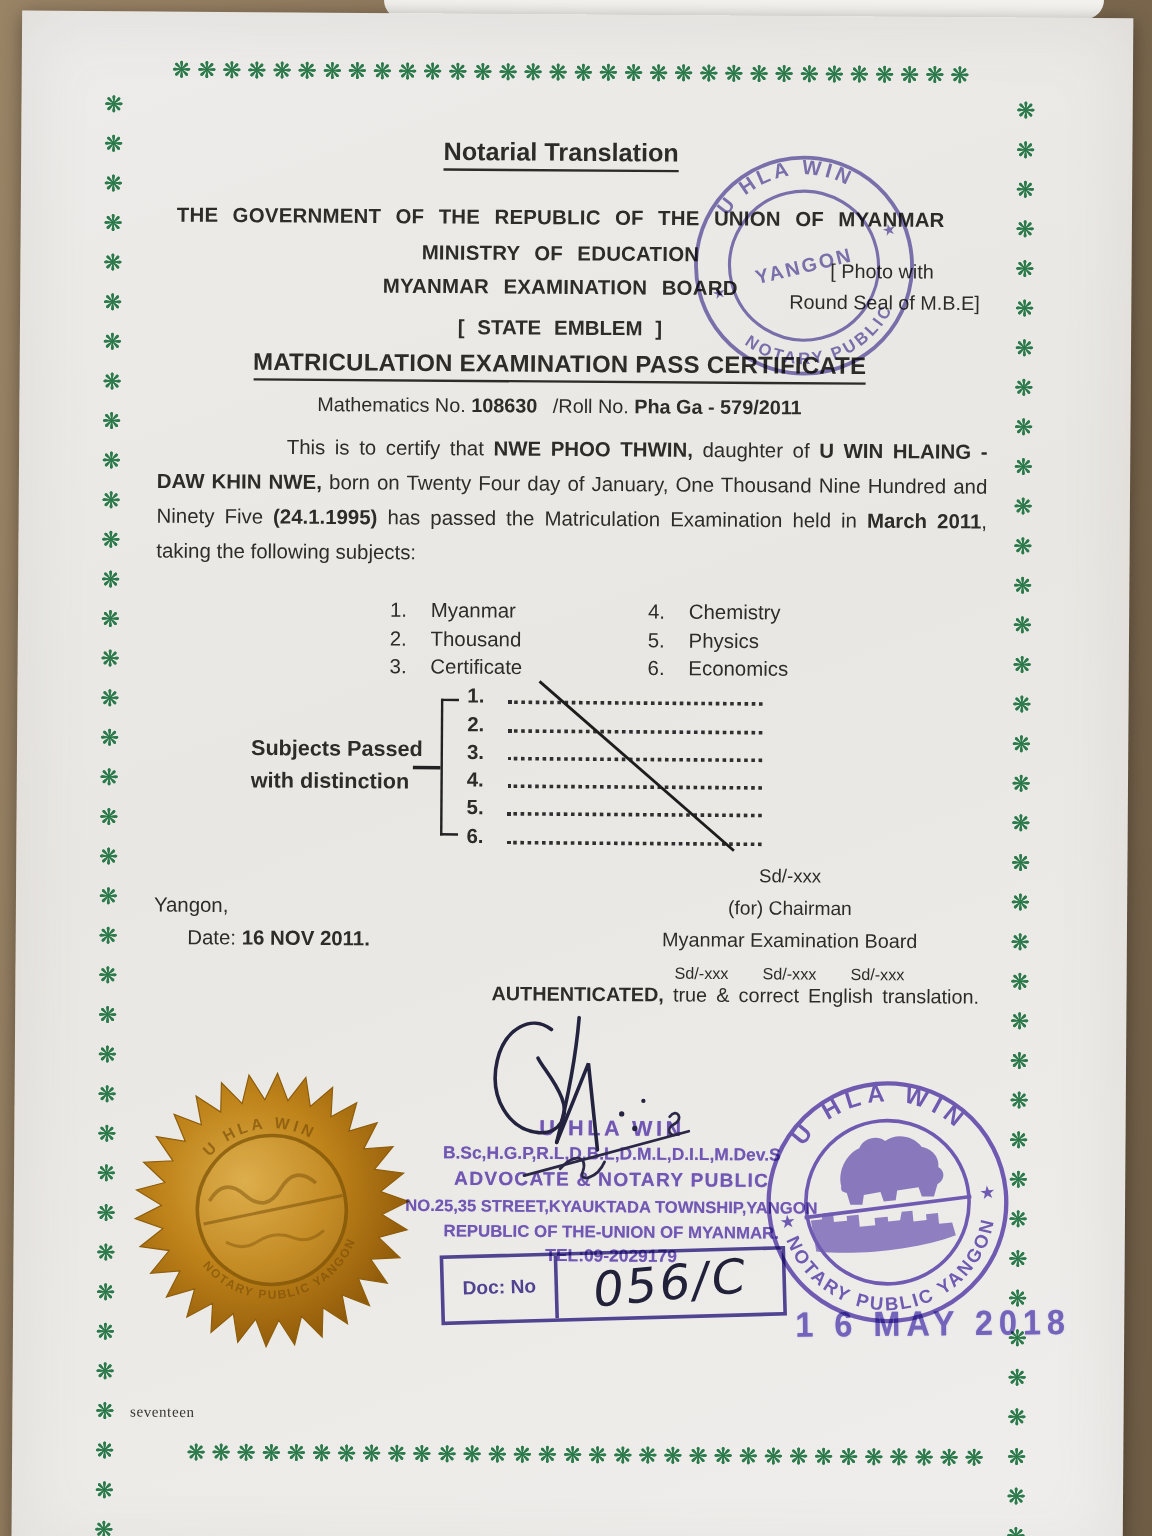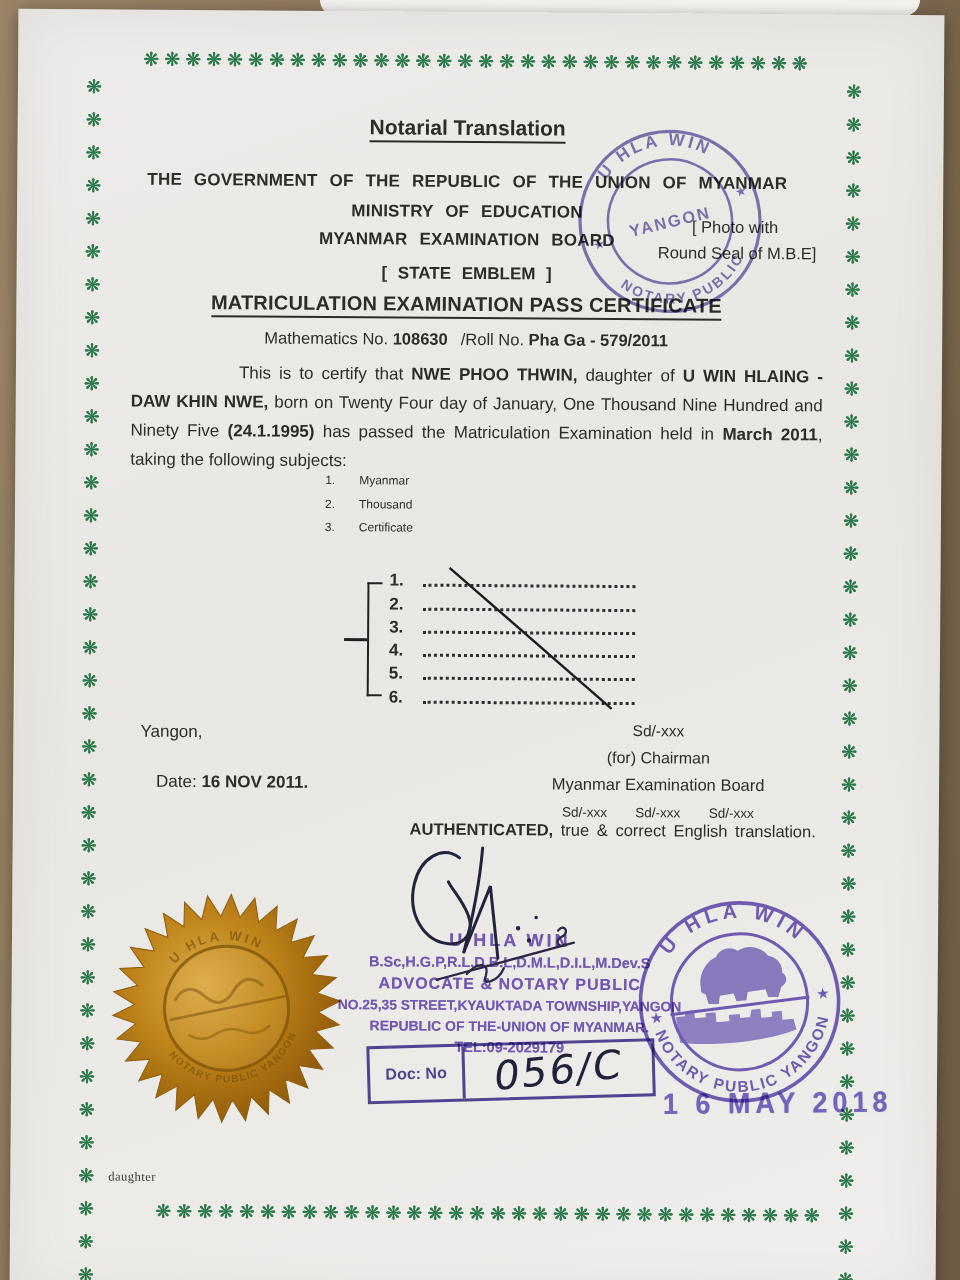--- a/index.html
+++ b/index.html
@@ -19,21 +19,21 @@
   .ctr{text-align:center;width:900px;left:0;}
   .title{font-size:21px;font-weight:700;}
   .title span{border-bottom:2.5px solid #2e2c29;padding-bottom:2px;}
   .gov{font-size:17px;font-weight:700;word-spacing:7px;letter-spacing:.2px;}
   .photonote{font-size:16.5px;line-height:26px;}
   .emblem{font-size:17px;font-weight:700;word-spacing:6px;}
   .certhead{font-size:20px;font-weight:700;letter-spacing:.2px;}
   .certhead span{border-bottom:2.5px solid #2e2c29;padding-bottom:2px;}
   .certno{font-size:16.5px;}
   .para{font-size:17px;line-height:29px;text-align:justify;text-indent:108px;}
-  .subj{font-size:12px;line-height:23.5px;}
+  .subj{font-size:17px;line-height:23.5px;margin-top:28px;}
   .subj .sno{display:inline-block;width:34px;}
   .dlabel{font-size:18px;font-weight:700;line-height:27px;}
   .bracket{position:absolute;width:13px;height:110px;border-left:2.5px solid #222;
     border-top:2.5px solid #222;border-bottom:2.5px solid #222;z-index:4;}
   .bdash{position:absolute;width:23px;height:2.5px;background:#222;z-index:4;}
   .drow{display:flex;align-items:flex-end;height:23.3px;font-size:17px;font-weight:600;}
   .drow .dots{width:212px;border-bottom:3px dotted #2f2f2f;margin:0 0 4px 20px;}
   .sd{font-size:15.5px;line-height:27px;}
   .sdrow span{font-size:13.5px;margin:0 12px;}
   .place{font-size:17px;line-height:27px;}
@@ -90,21 +90,30 @@
 
   <div class="abs ctr certno" style="top:318px;"><span style="font-weight: 400;">Mathematics No. </span><span style="font-weight: 700;">108630</span><span style="font-weight: 400; margin-left: 13px;">/Roll No.  </span><span style="font-weight: 700;">Pha Ga - 579/2011</span></div>
 
   <div class="abs para" style="left:115px;top:348px;width:692px;"><span style="font-weight: 400;">This is to certify that </span><span style="font-weight: 700;">NWE PHOO THWIN,</span><span style="font-weight: 400;"> daughter of </span><span style="font-weight: 700;">U WIN HLAING - DAW KHIN NWE,</span><span style="font-weight: 400;"> born on Twenty Four day of January, One Thousand Nine Hundred and Ninety Five </span><span style="font-weight: 700;">(24.1.1995)</span><span style="font-weight: 400;"> has passed the Matriculation Examination held in </span><span style="font-weight: 700;">March 2011</span><span style="font-weight: 400;">, taking the following subjects:</span></div>
 
   <div class="abs subj" style="left:310px;top:458px;">
     <div><span class="sno">1.</span><span>Myanmar</span></div>
     <div><span class="sno">2.</span><span>Thousand</span></div>
     <div><span class="sno">3.</span><span>Certificate</span></div>
   </div>
-
+  <div class="abs subj" style="left:525px;top:458px;">
+    <div><span class="sno">4.</span><span>Chemistry</span></div>
+    <div><span class="sno">5.</span><span>Physics</span></div>
+    <div><span class="sno">6.</span><span>Economics</span></div>
+  </div>
+
+  <div class="abs dlabel" style="left:195px;top:600px;">
+    <div>Subjects Passed</div>
+    <div>with distinction</div>
+  </div>
   <div class="bdash" style="left:330px;top:627px;"></div>
   <div class="bracket" style="left:353px;top:571px;"></div>
 
   <div class="abs" style="left:375px;top:556px;">
     <div class="drow">
         <span>1.</span>
         <span class="dots"></span>
       </div>
     <div class="drow">
         <span>2.</span>
@@ -132,42 +141,42 @@
     <div>Sd/-xxx</div>
     <div style="font-size:16px;">(for) Chairman</div>
     <div style="font-size:16.5px;">Myanmar Examination Board</div>
     <div class="sdrow">
       <span>Sd/-xxx</span>
       <span>Sd/-xxx</span>
       <span>Sd/-xxx</span>
     </div>
   </div>
 
-  <div class="abs place" style="left:115px;top:708px;margin-left:12px;">Yangon,</div>
+  <div class="abs place" style="left:115px;top:731px;">Yangon,</div>
   <div class="abs place" style="left:115px;top:758px;"><span style="font-weight: 400; margin-left: 28px;">Date:  </span><span style="font-weight: 700;">16 NOV 2011.</span></div>
 
   <div class="abs auth" style="left:375px;top:808px;width:450px;text-align:center;"><span style="font-weight: 700;">AUTHENTICATED,</span><span style="font-weight: 400;"> true &amp; correct English translation.</span></div>
 
   <div class="abs purple notary" style="left:318px;top:916px;">
     <div class="nm">U HLA WIN</div>
     <div class="dg">B.Sc,H.G.P,R.L,D.B.L,D.M.L,D.I.L,M.Dev.S</div>
     <div class="rl">ADVOCATE &amp; NOTARY PUBLIC</div>
     <div class="ad">NO.25,35 STREET,KYAUKTADA TOWNSHIP,YANGON</div>
     <div class="co">REPUBLIC OF THE-UNION OF MYANMAR.</div>
     <div class="tl">TEL:09-2029179</div>
   </div>
 
   <div class="abs docbox" style="left:356px;top:1030px;">
     <div class="lbl">Doc: No</div>
     <div class="val">056/C</div>
   </div>
 
   <div class="abs datestamp" style="left:652px;top:1074px;">1 6 MAY 2018</div>
 
-  <div class="abs pageword" style="left:98px;top:1160px;">daughter</div>
+  <div class="abs pageword" style="left:98px;top:1160px;">seventeen</div>
 
   <svg class="stamp" style="left:545px;top:100px;" width="216" height="216" viewBox="0 0 216 216">
     <g transform="rotate(-14 108 108)" opacity="0.85" fill="none" stroke="#6e63b2">
       <circle cx="108" cy="108" r="90" stroke-width="3.2"></circle>
       <circle cx="108" cy="108" r="62" stroke-width="2.6"></circle>
       <path id="ts-top" d="M 32 108 A 76 76 0 0 1 184 108" stroke="none"></path>
       <path id="ts-bot" d="M 26 108 A 82 82 0 0 0 190 108" stroke="none"></path>
       <text font-size="17" font-weight="700" letter-spacing="3" fill="#6e63b2" stroke="none">
         <textPath href="#ts-top" startOffset="50%" text-anchor="middle">U HLA WIN</textPath>
       </text>

